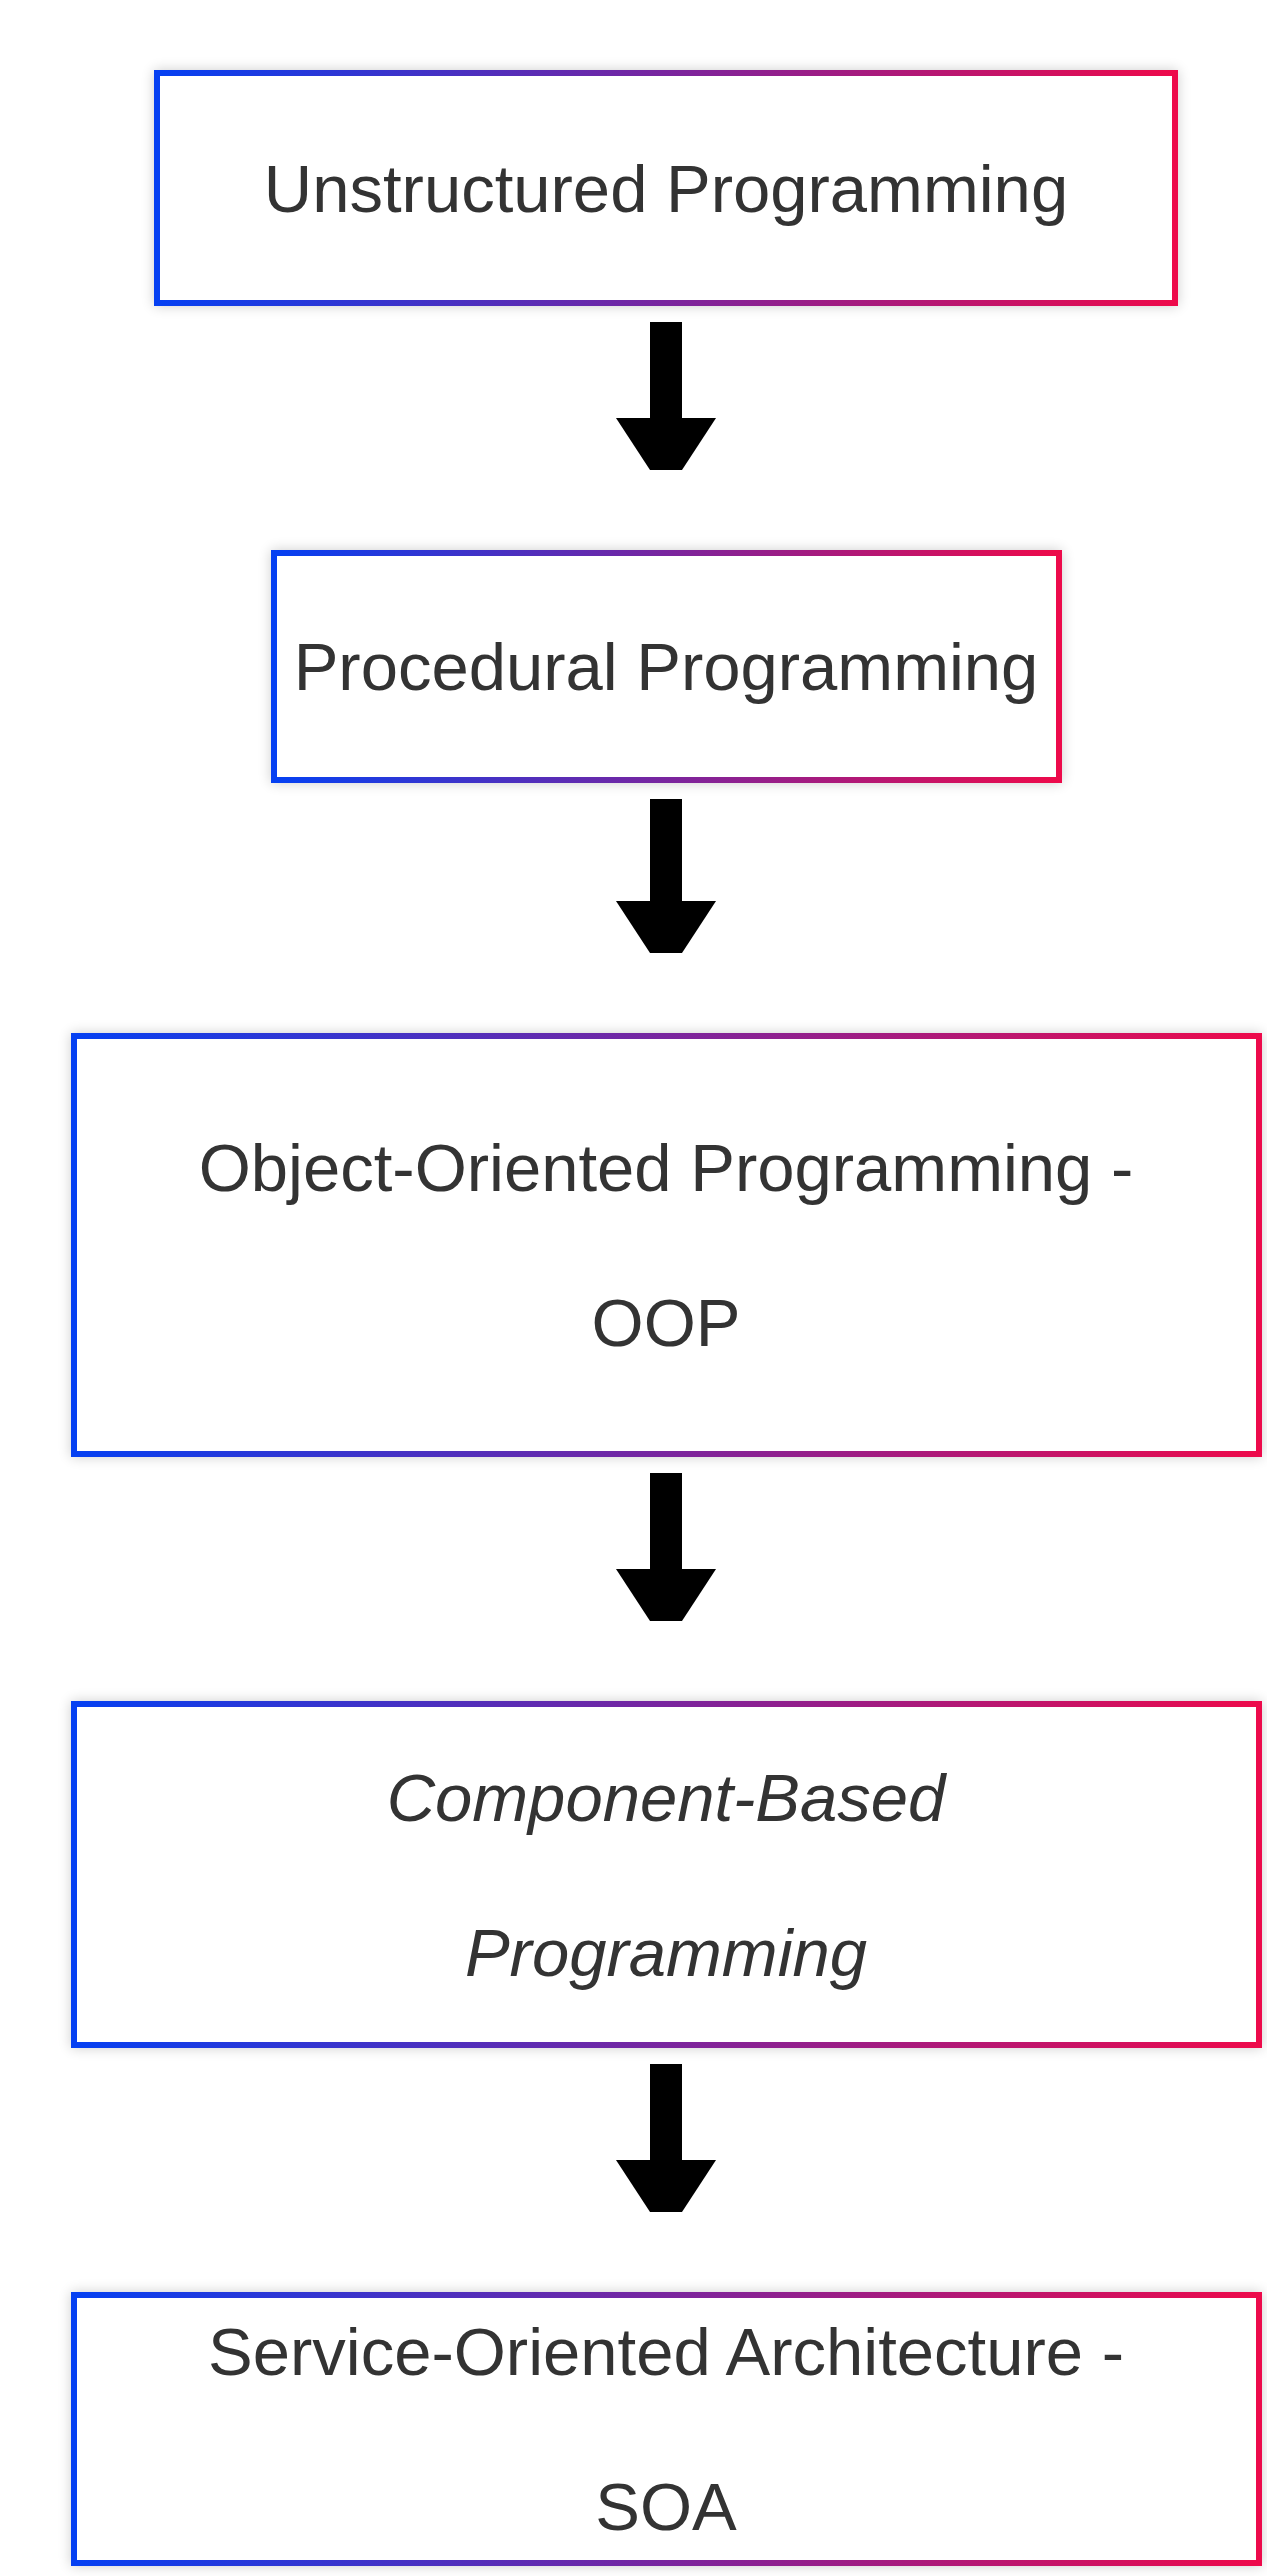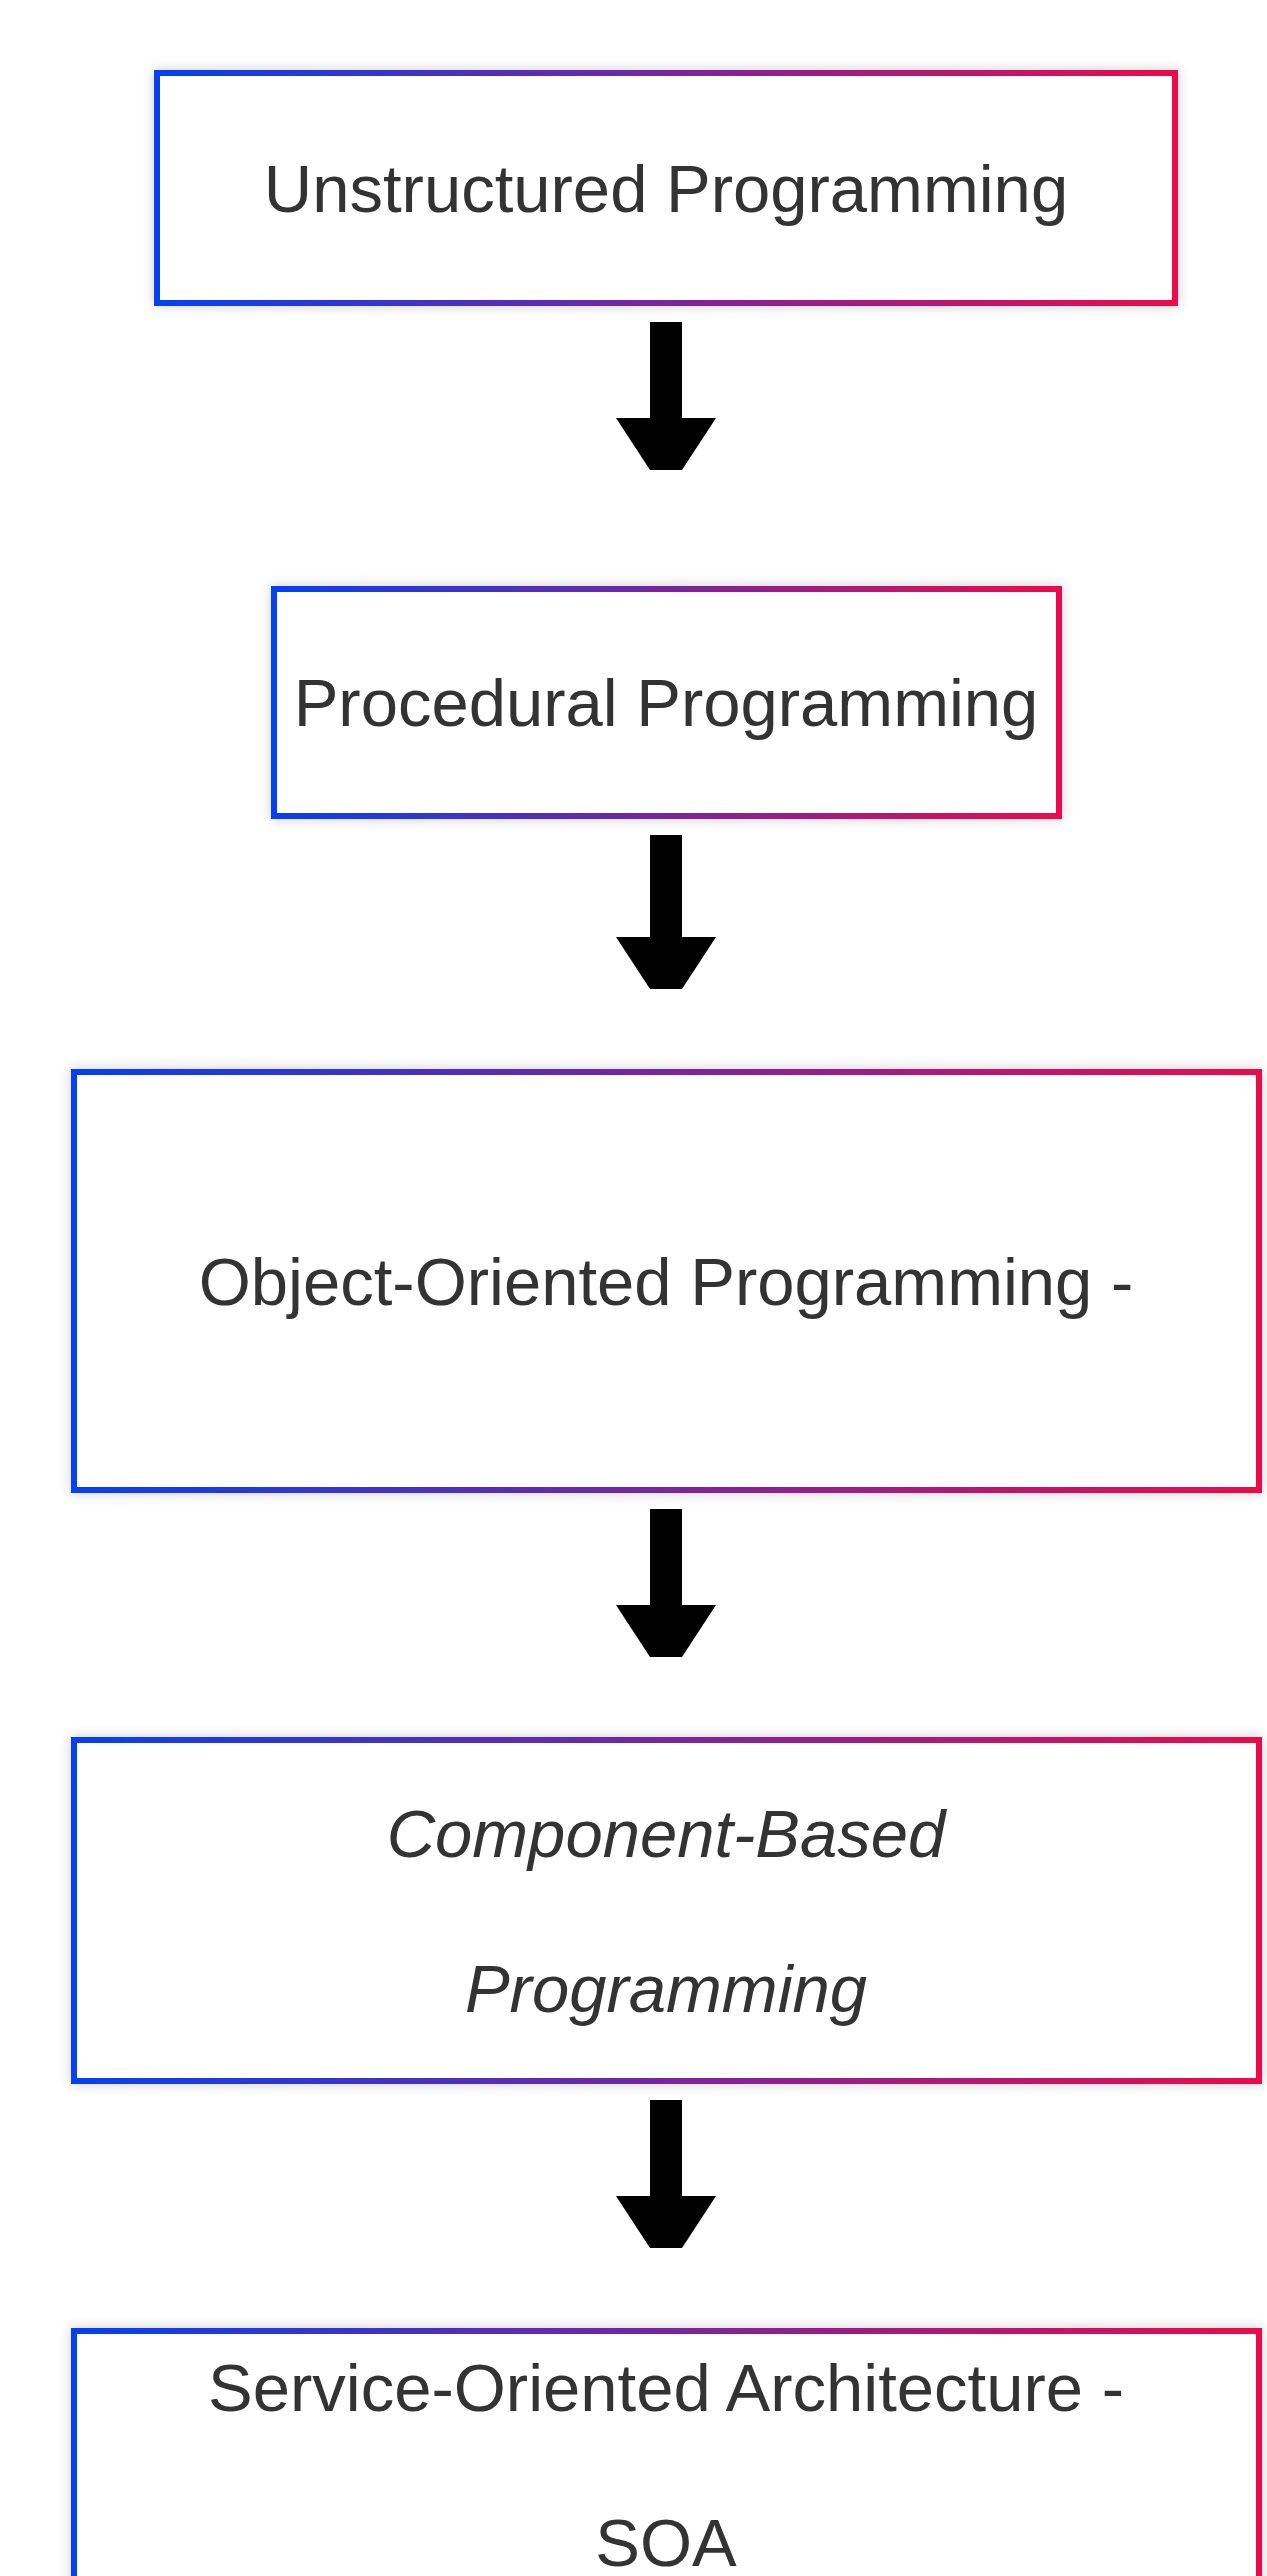--- a/index.html
+++ b/index.html
@@ -36,21 +36,21 @@
     align-items:center;
     justify-content:center;
     text-align:center;
     color:var(--text-color);
     font-size:67px;
     line-height:123px;
     flex:0 0 auto;
   }
   .node .line{display:block;white-space:nowrap;}
   .n1{width:1024px;height:236px;}
-  .n2{width:791px;height:233px;margin-top:36px;}
+  .n2{width:791px;height:233px;}
   .n3{width:1191px;height:424px;}
   .n4{width:1191px;height:347px;font-style:italic;}
   .n5{width:1191px;height:274px;}
   .arrow{
     display:flex;
     flex-direction:column;
     align-items:center;
     flex:0 0 auto;
   }
   .g1{height:244px;}
@@ -91,20 +91,21 @@
   </div>
 
   <div class="arrow g2">
     <div class="arrow-shaft"></div>
     <div class="arrow-head"></div>
     <div class="arrow-tip-gap"></div>
   </div>
 
   <div class="node n3">
     <span class="line">Object-Oriented Programming -</span>
+    <span class="line">OOP</span>
   </div>
 
   <div class="arrow g3">
     <div class="arrow-shaft"></div>
     <div class="arrow-head"></div>
     <div class="arrow-tip-gap"></div>
   </div>
 
   <div class="node n4">
     <span class="line">Component-Based</span>

